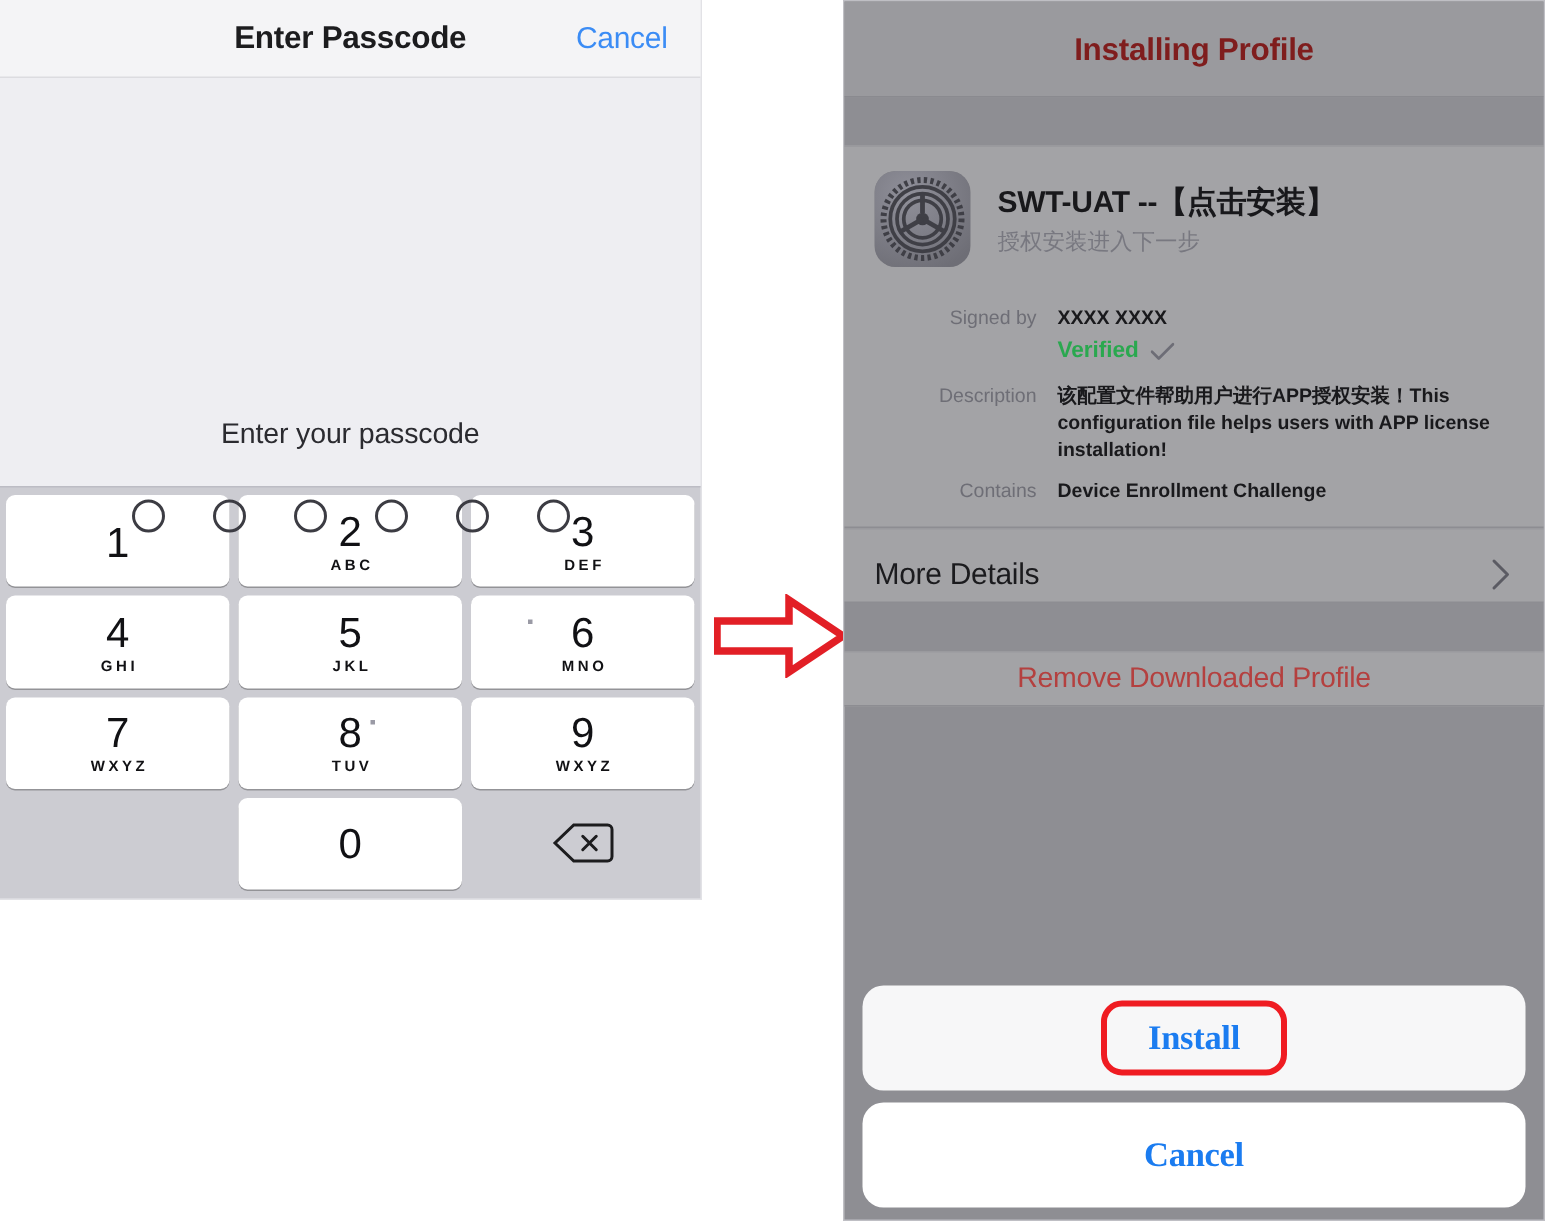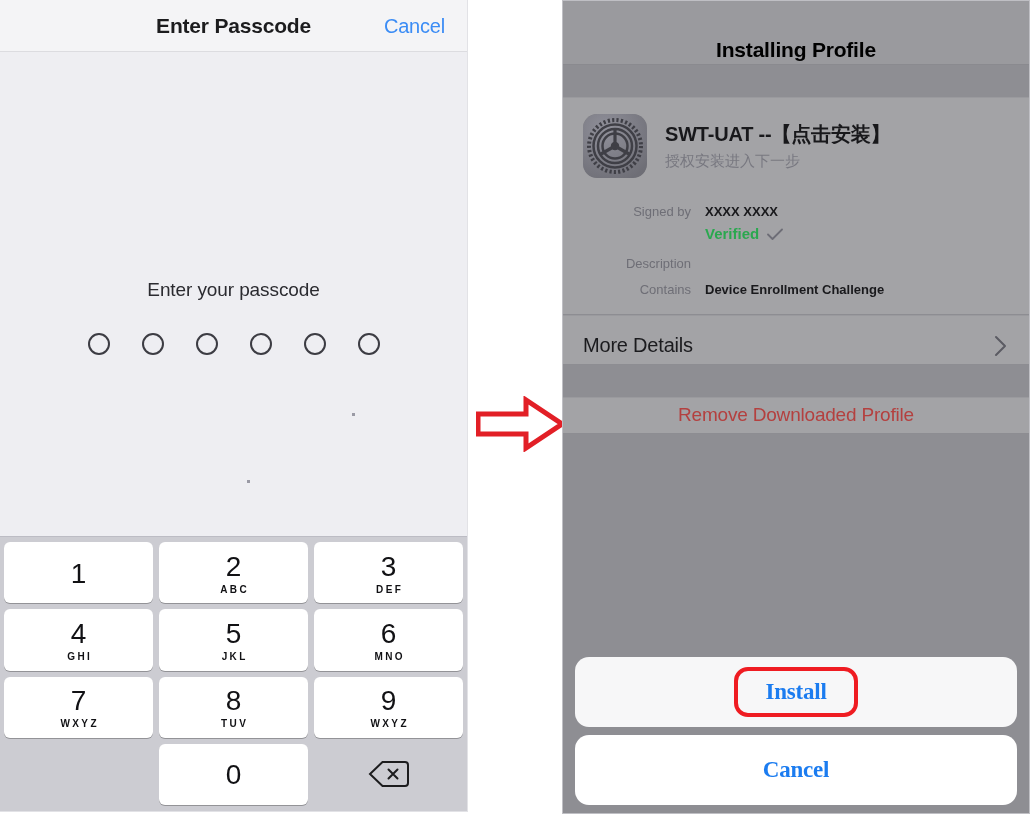--- a/index.html
+++ b/index.html
@@ -10,21 +10,21 @@
     background: #ffffff;
     font-family: "Liberation Sans", sans-serif;
     overflow: hidden;
     position: relative;
   }
 
   
   #left-panel {
     position: absolute;
     left: 0; top: 0;
-    width: 468px; height: 812px;
+    width: 468px; height: 600px;
     background: #eeeef2;
     border: 1px solid #e2e2e6;
     border-left: none; border-top: none;
     display: flex;
     flex-direction: column;
   }
 
   #passcode-navbar {
     height: 52px;
     background: #f4f4f6;
@@ -152,23 +152,22 @@
     background: #9a9a9e;
     border-bottom: 1px solid #8a8a8f;
     position: relative;
   }
   #profile-title {
     position: absolute;
     left: 0; right: 0; top: 21px;
     text-align: center;
     font-size: 21px;
     font-weight: bold;
-    color: #000000;
-    letter-spacing: -0.2px;
-    margin-top: 16px;
+    color: #7f1d1d;
+    letter-spacing: -0.2px;
   }
 
   .gap { background: #8e8e93; flex: 0 0 auto; }
 
   .card {
     background: #a3a3a6;
     border-top: 1px solid #9a9a9e;
     border-bottom: 1px solid #8d8d92;
     flex: 0 0 auto;
   }
@@ -445,20 +444,21 @@
             <span id="verified-text">Verified</span>
             <svg width="16" height="13" viewBox="0 0 16 13">
               <path d="M1 6.5 L5.5 11 L15 1.5" fill="none" stroke="#6d6d76" stroke-width="1.8" stroke-linecap="round" stroke-linejoin="round"></path>
             </svg>
           </div>
         </div>
       </div>
 
       <div class="detail-row">
         <div class="detail-label">Description</div>
+        <div class="detail-value">该配置文件帮助用户进行APP授权安装！This configuration file helps users with APP license installation!</div>
       </div>
 
       <div class="detail-row">
         <div class="detail-label">Contains</div>
         <div class="detail-value">Device Enrollment Challenge</div>
       </div>
 
     </div>
   </div>
 

